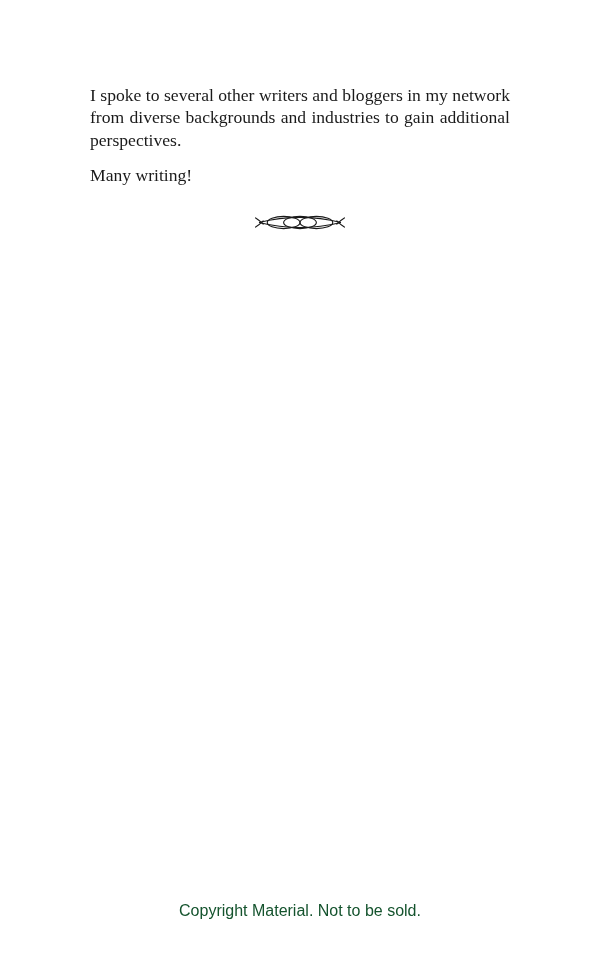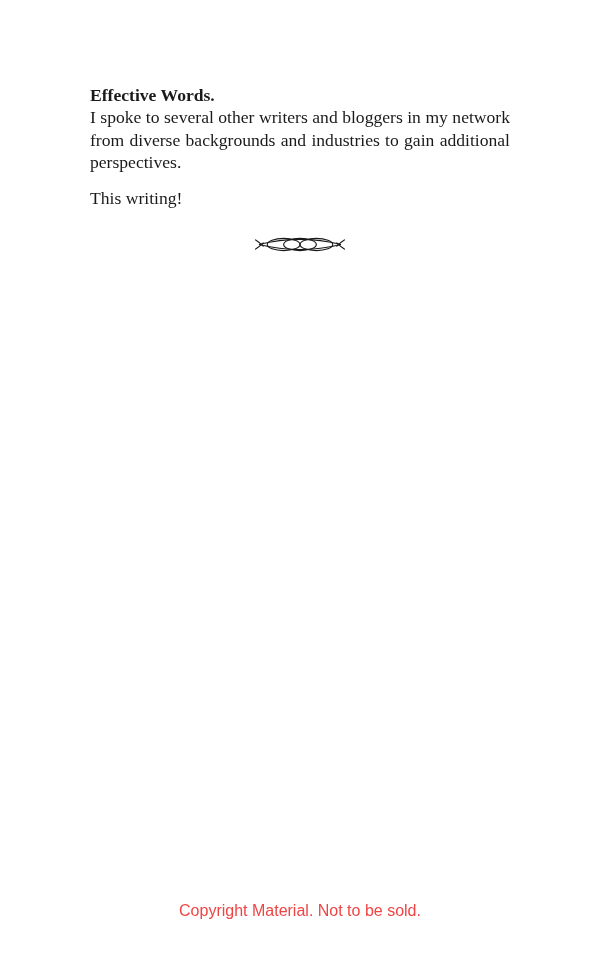--- a/index.html
+++ b/index.html
@@ -59,37 +59,36 @@
   }
   .footer {
     position: absolute;
     left: 0;
     right: 0;
     top: 901px;
     text-align: center;
     font-family: "Liberation Sans", "DejaVu Sans", sans-serif;
     font-size: 16px;
     line-height: 20px;
-    color: #ef4444;
+    color: #14532d;
   }
 </style>
 </head>
 <body>
 
 <div class="page">
 
   <div class="content">
 
-    <h1 class="chapter-title">Effective Words.</h1>
 
 
     <p class="body-para">I spoke to several other writers and bloggers in my network from diverse backgrounds and industries to gain additional perspectives.</p>
 
 
-    <p class="closing-line">This writing!</p>
+    <p class="closing-line">Many writing!</p>
 
     <div class="ornament-wrap">
       <svg viewBox="0 0 88 18" fill="none" stroke="#1a1a1a" stroke-width="1.1" stroke-linecap="round">
 
         <path d="M 4 9 Q 44 -1 84 9 Q 44 19 4 9 Z"></path>
 
         <ellipse cx="28" cy="9" rx="16" ry="6"></ellipse>
         <ellipse cx="44" cy="9" rx="16" ry="6"></ellipse>
         <ellipse cx="60" cy="9" rx="16" ry="6"></ellipse>
 

